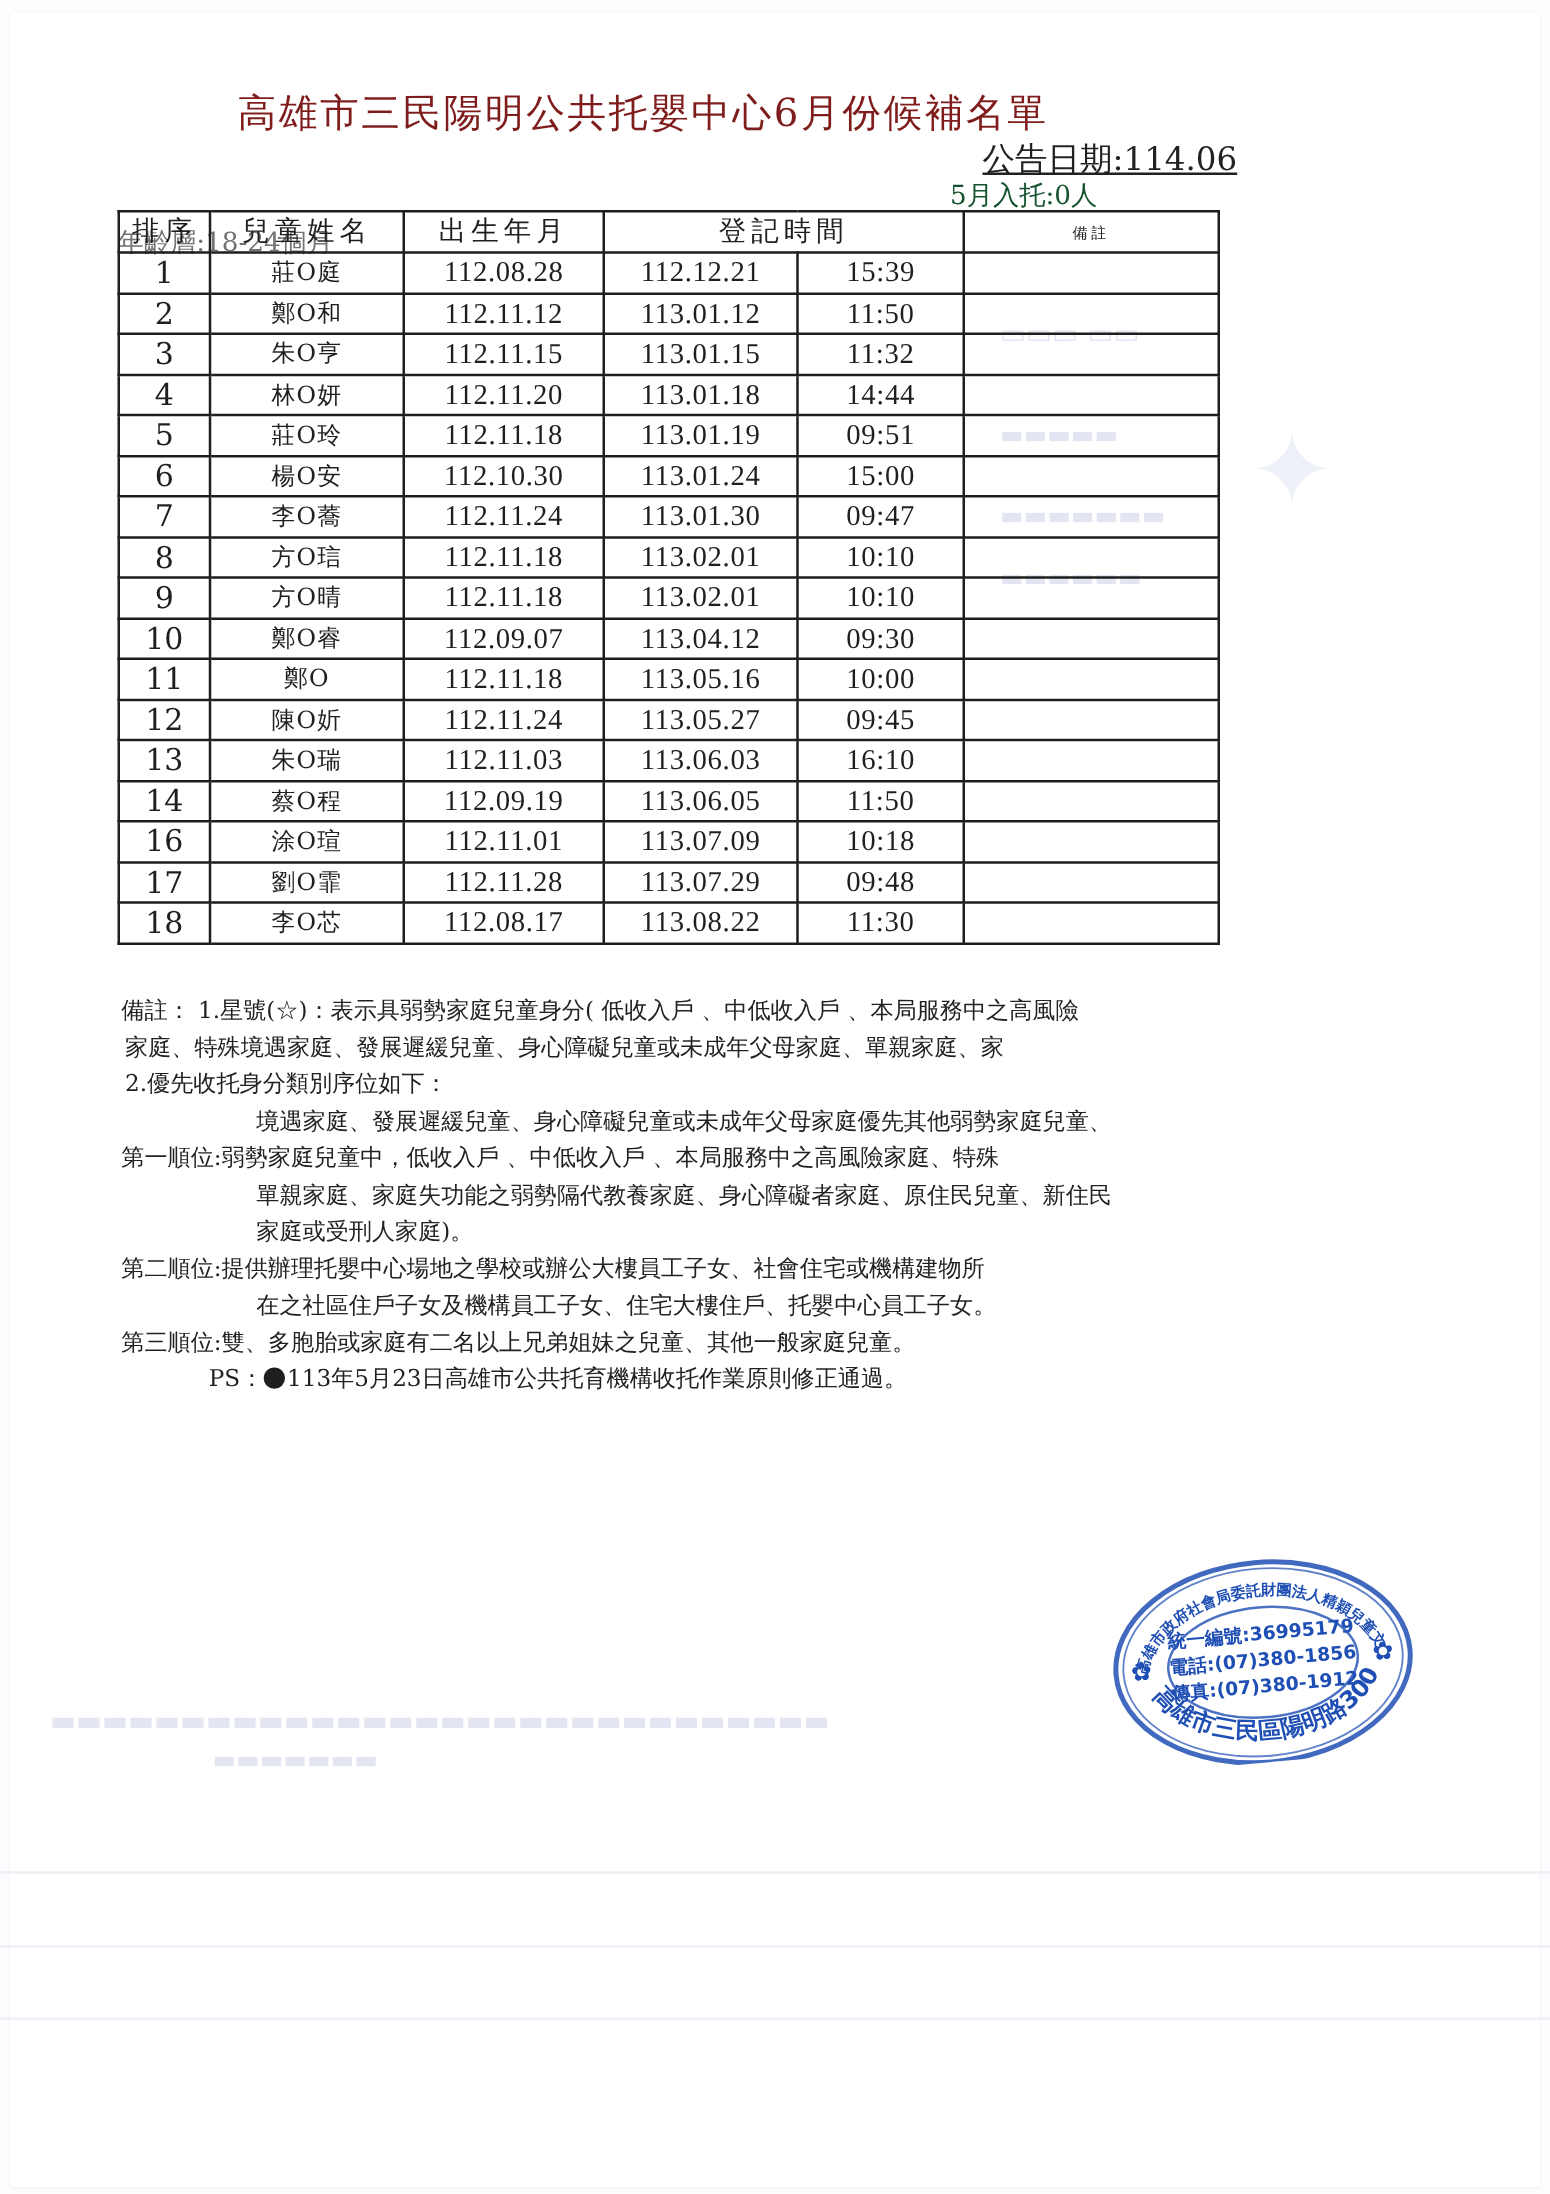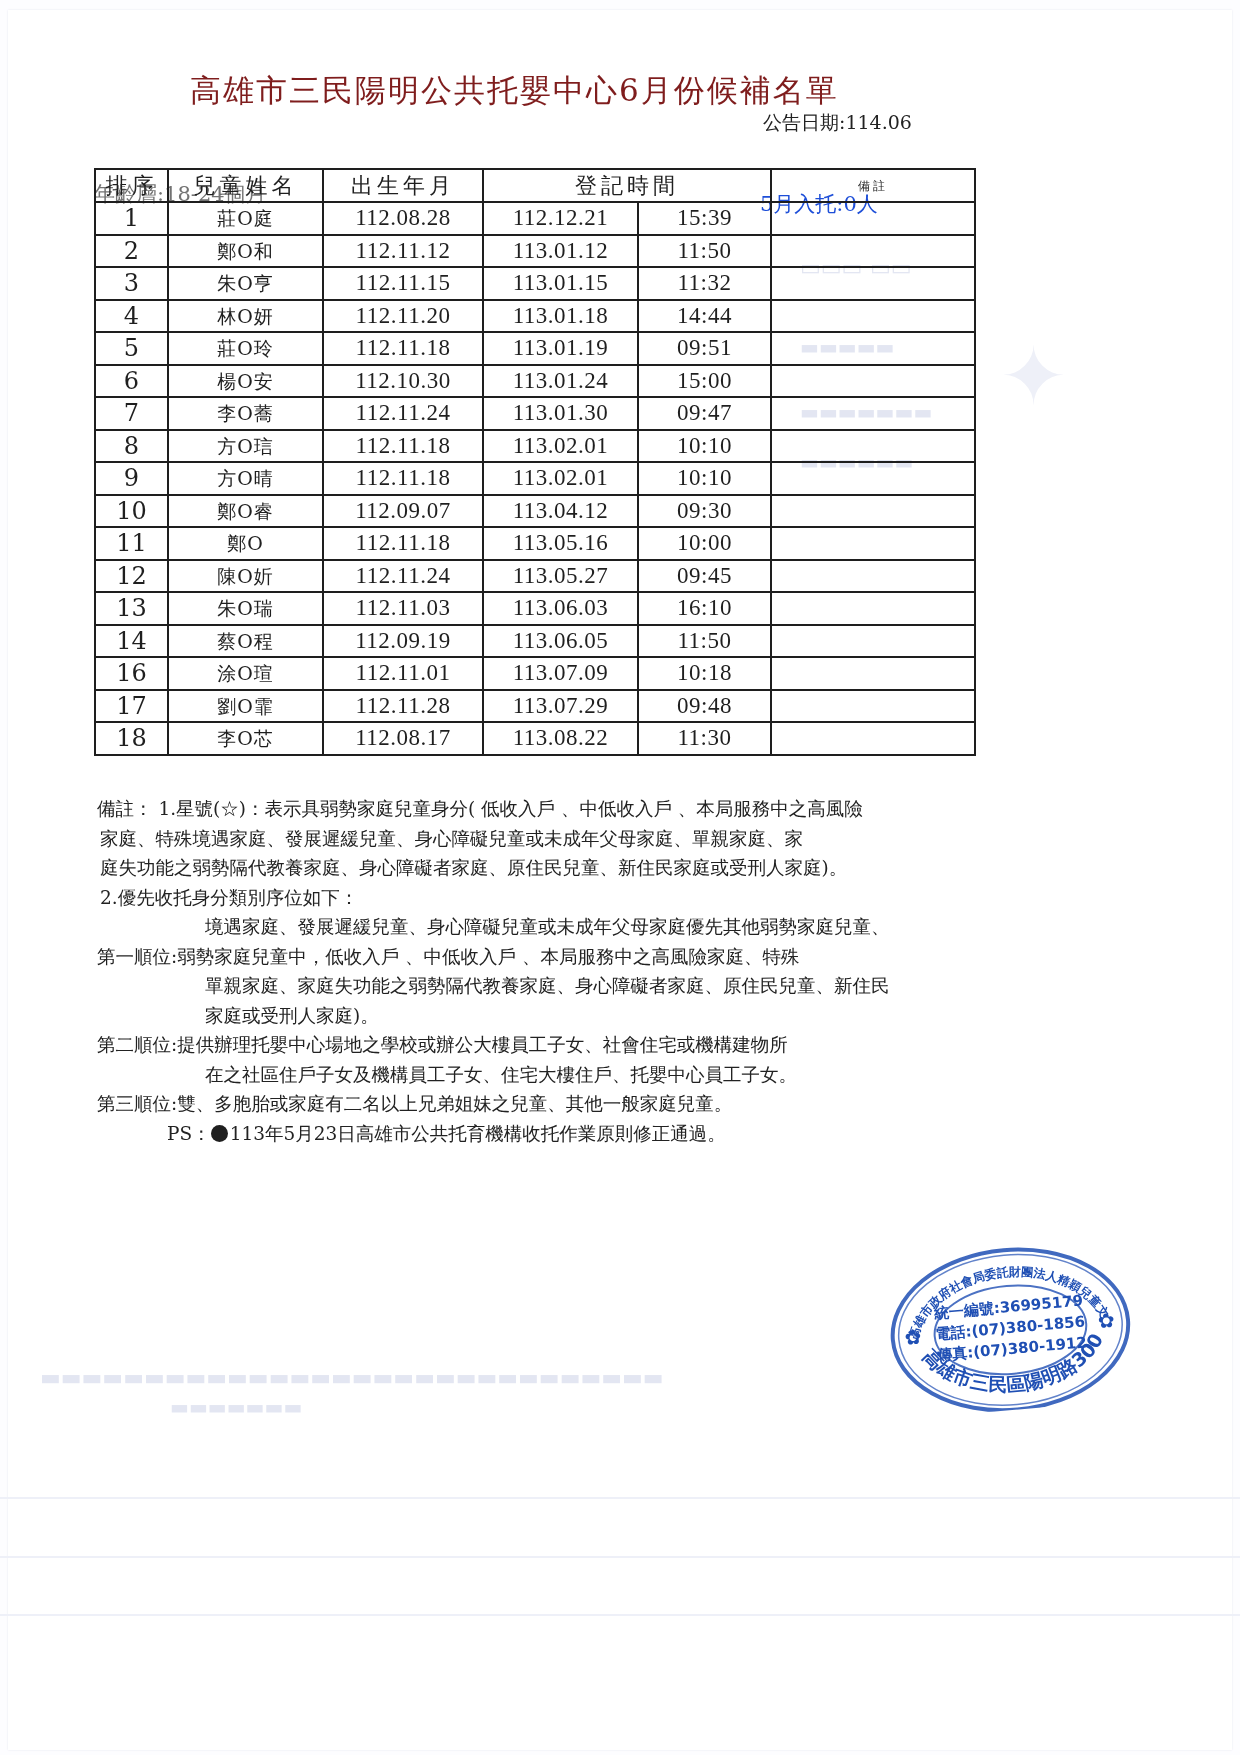--- a/index.html
+++ b/index.html
@@ -8,23 +8,23 @@
     background:#fdfdff;
     font-family:"DejaVu Serif","Liberation Serif",serif;
     color:#1a1a1a;
   }
   .page-shadow {
     position:absolute; left:8px; top:10px; width:1224px; height:1740px;
     background:#ffffff; box-shadow:0 0 2px #e6e8ef;
   }
   .abs { position:absolute; white-space:nowrap; }
   .title { left:190px; top:70px; font-size:31px; letter-spacing:2px; color:#7f1d1d; }
-  .pubdate { left:763px; top:110px; font-size:19px; color:#222; }
+  .pubdate { left:786px; top:110px; font-size:26px; color:#222;text-decoration:underline; }
   .age { left:94px; top:132px; font-size:21px; color:#737373;margin-top:48px; }
-  .enrolled { left:760px; top:142px; font-size:21px; color:#1d4ed8;margin-top:48px; }
+  .enrolled { left:760px; top:142px; font-size:21px; color:#14532d; }
 
   table.waitlist {
     position:absolute; left:94px; top:168px; border-collapse:collapse;
     font-family:"DejaVu Serif","Liberation Serif",serif;
   }
   table.waitlist th, table.waitlist td {
     border:2px solid #1e1e1e; padding:0; text-align:center; color:#1f1f1f;
     height:30.5px; line-height:30px;
   }
   table.waitlist th { font-weight:normal; font-size:22px; height:31px; letter-spacing:4px; }
@@ -230,21 +230,20 @@
         <td class="num">113.08.22</td>
         <td class="num">11:30</td>
         <td></td>
       </tr>
     </tbody>
 </table>
 
 <div class="abs notes">
   <div class="line">備註： 1.星號(☆)：表示具弱勢家庭兒童身分( 低收入戶 、中低收入戶 、本局服務中之高風險</div>
   <div class="line ind1">家庭、特殊境遇家庭、發展遲緩兒童、身心障礙兒童或未成年父母家庭、單親家庭、家</div>
-  <div class="line ind1">庭失功能之弱勢隔代教養家庭、身心障礙者家庭、原住民兒童、新住民家庭或受刑人家庭)。</div>
   <div class="line ind1">2.優先收托身分類別序位如下：</div>
   <div class="line ind2">境遇家庭、發展遲緩兒童、身心障礙兒童或未成年父母家庭優先其他弱勢家庭兒童、</div>
   <div class="line"><span>第一順位:</span><span>弱勢家庭兒童中，低收入戶 、中低收入戶 、本局服務中之高風險家庭、特殊</span></div>
   <div class="line ind2">單親家庭、家庭失功能之弱勢隔代教養家庭、身心障礙者家庭、原住民兒童、新住民</div>
   <div class="line ind2">家庭或受刑人家庭)。</div>
   <div class="line"><span>第二順位:</span><span>提供辦理托嬰中心場地之學校或辦公大樓員工子女、社會住宅或機構建物所</span></div>
   <div class="line ind2">在之社區住戶子女及機構員工子女、住宅大樓住戶、托嬰中心員工子女。</div>
   <div class="line"><span>第三順位:</span><span>雙、多胞胎或家庭有二名以上兄弟姐妹之兒童、其他一般家庭兒童。</span></div>
   <div class="line ps1"><span>PS：</span><span class="dot"></span><span>113年5月23日高雄市公共托育機構收托作業原則修正通過。</span></div>
 </div>

